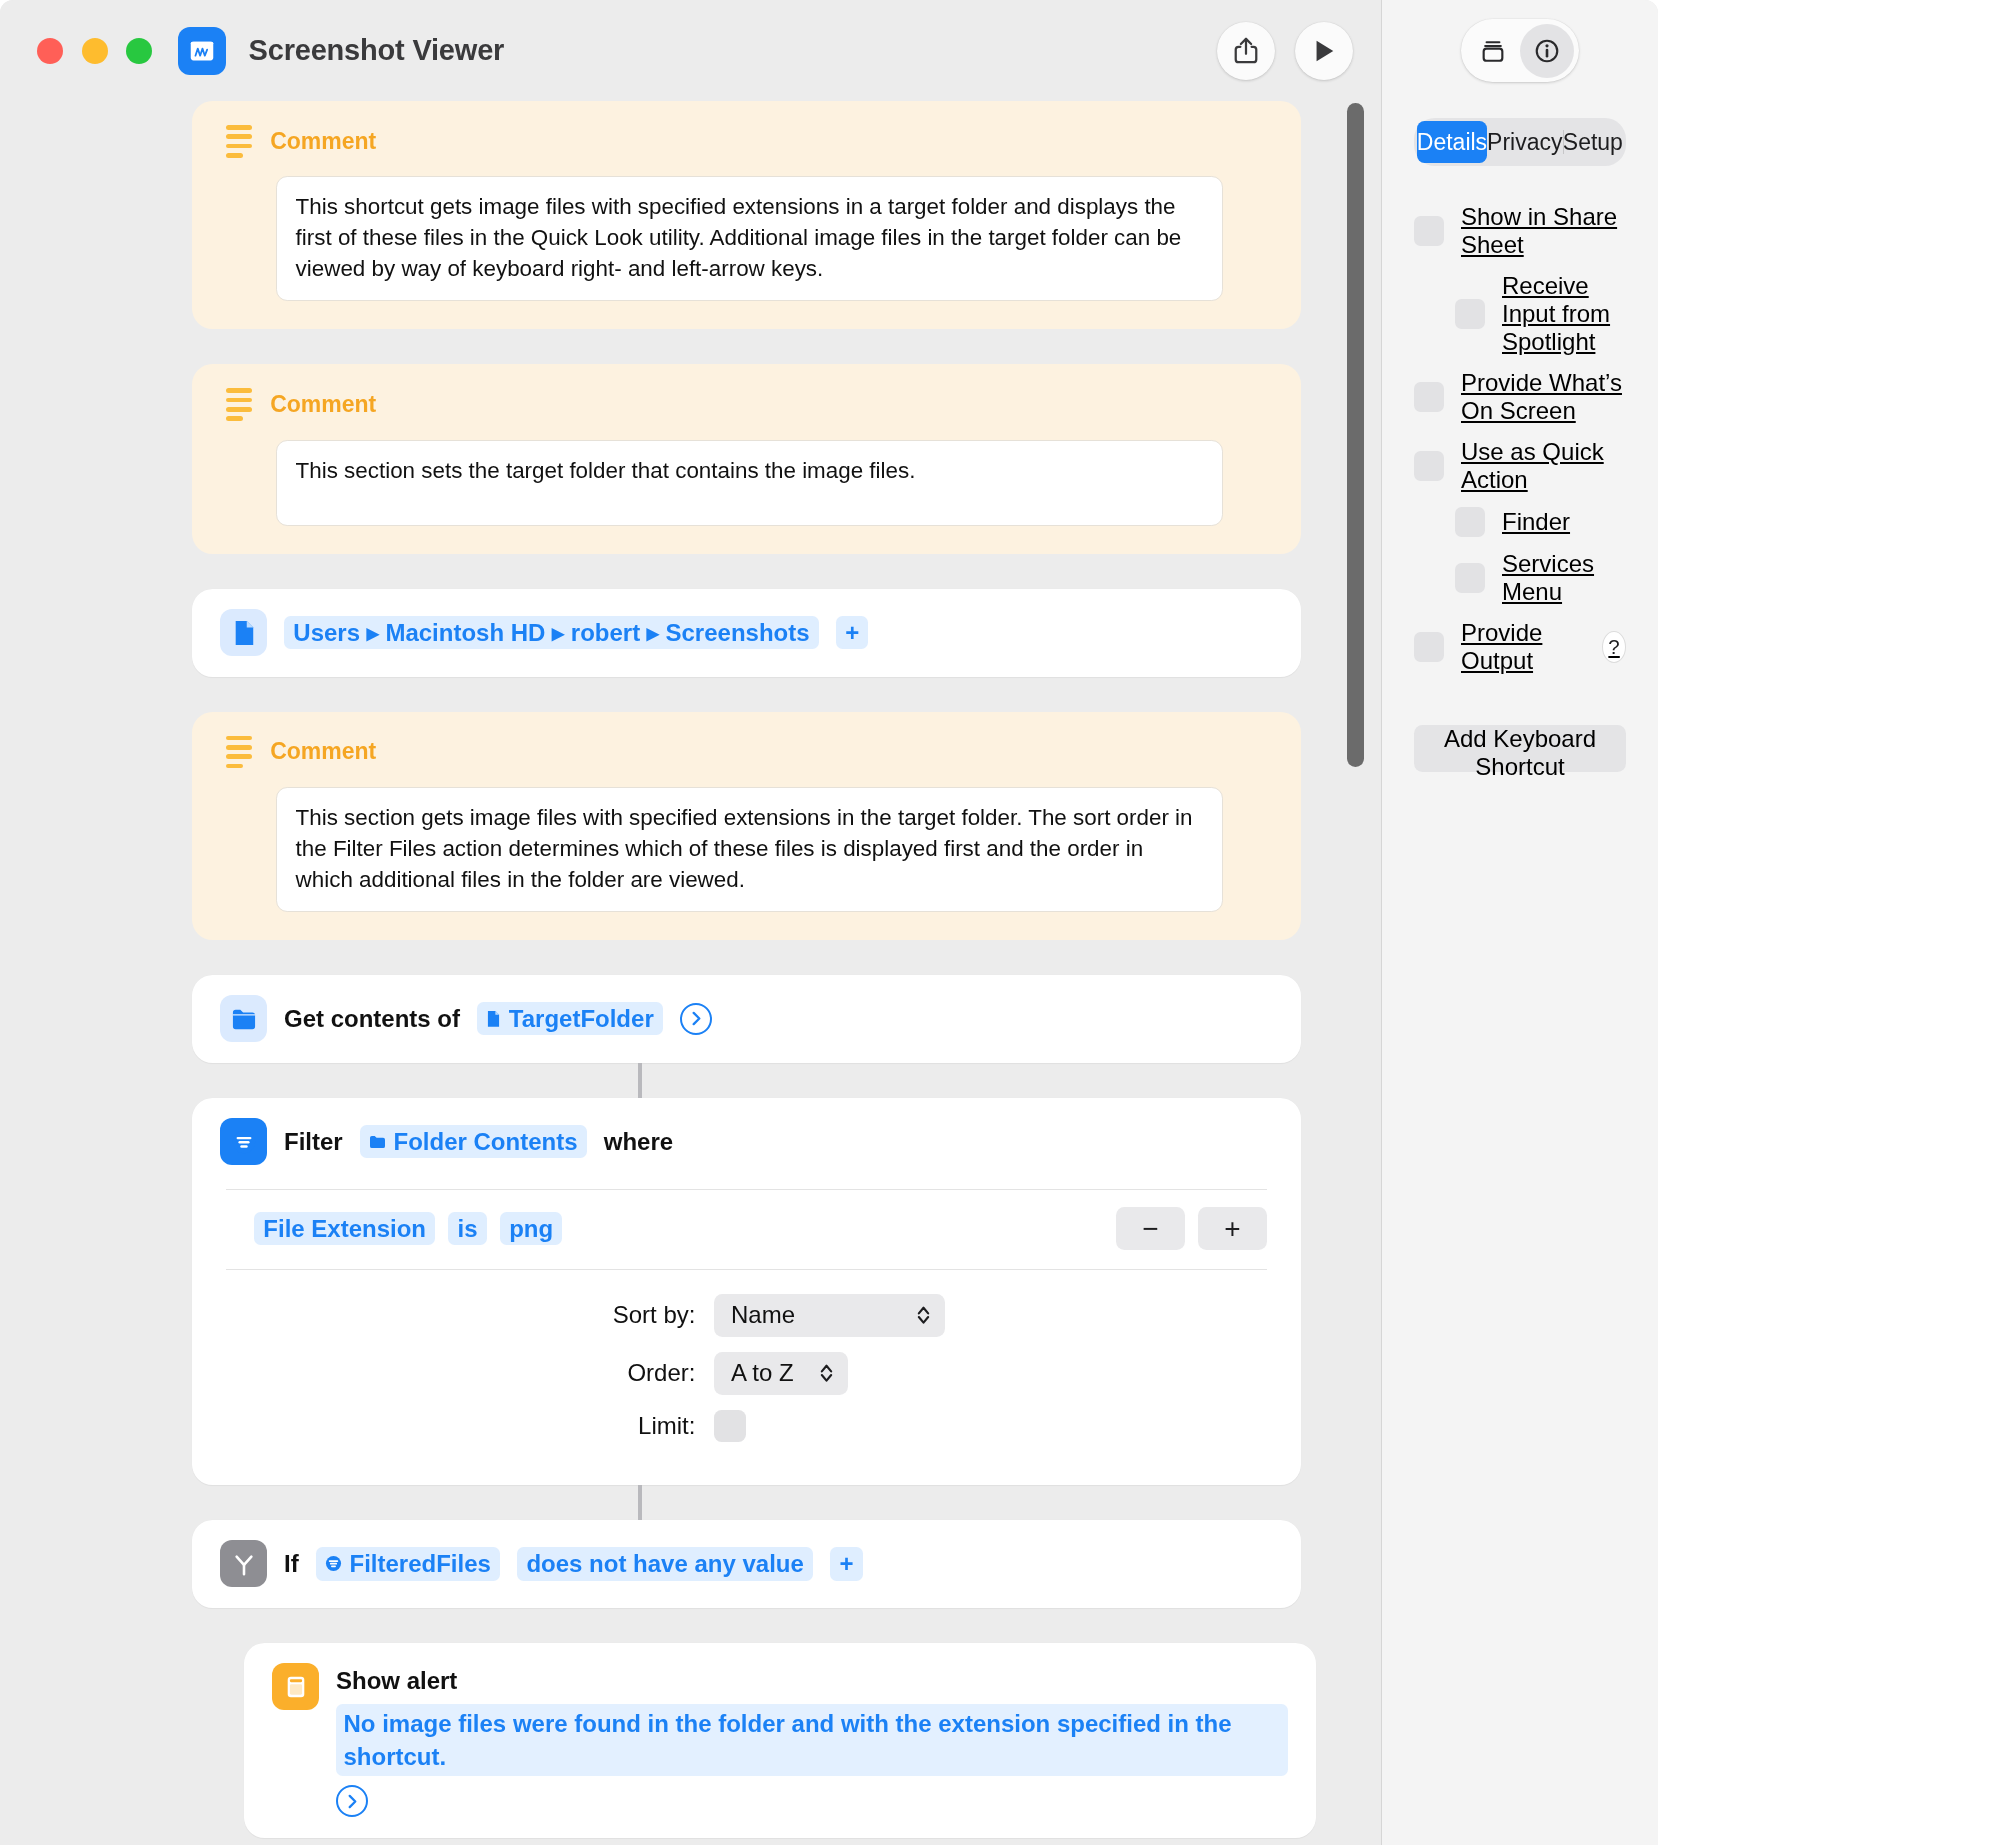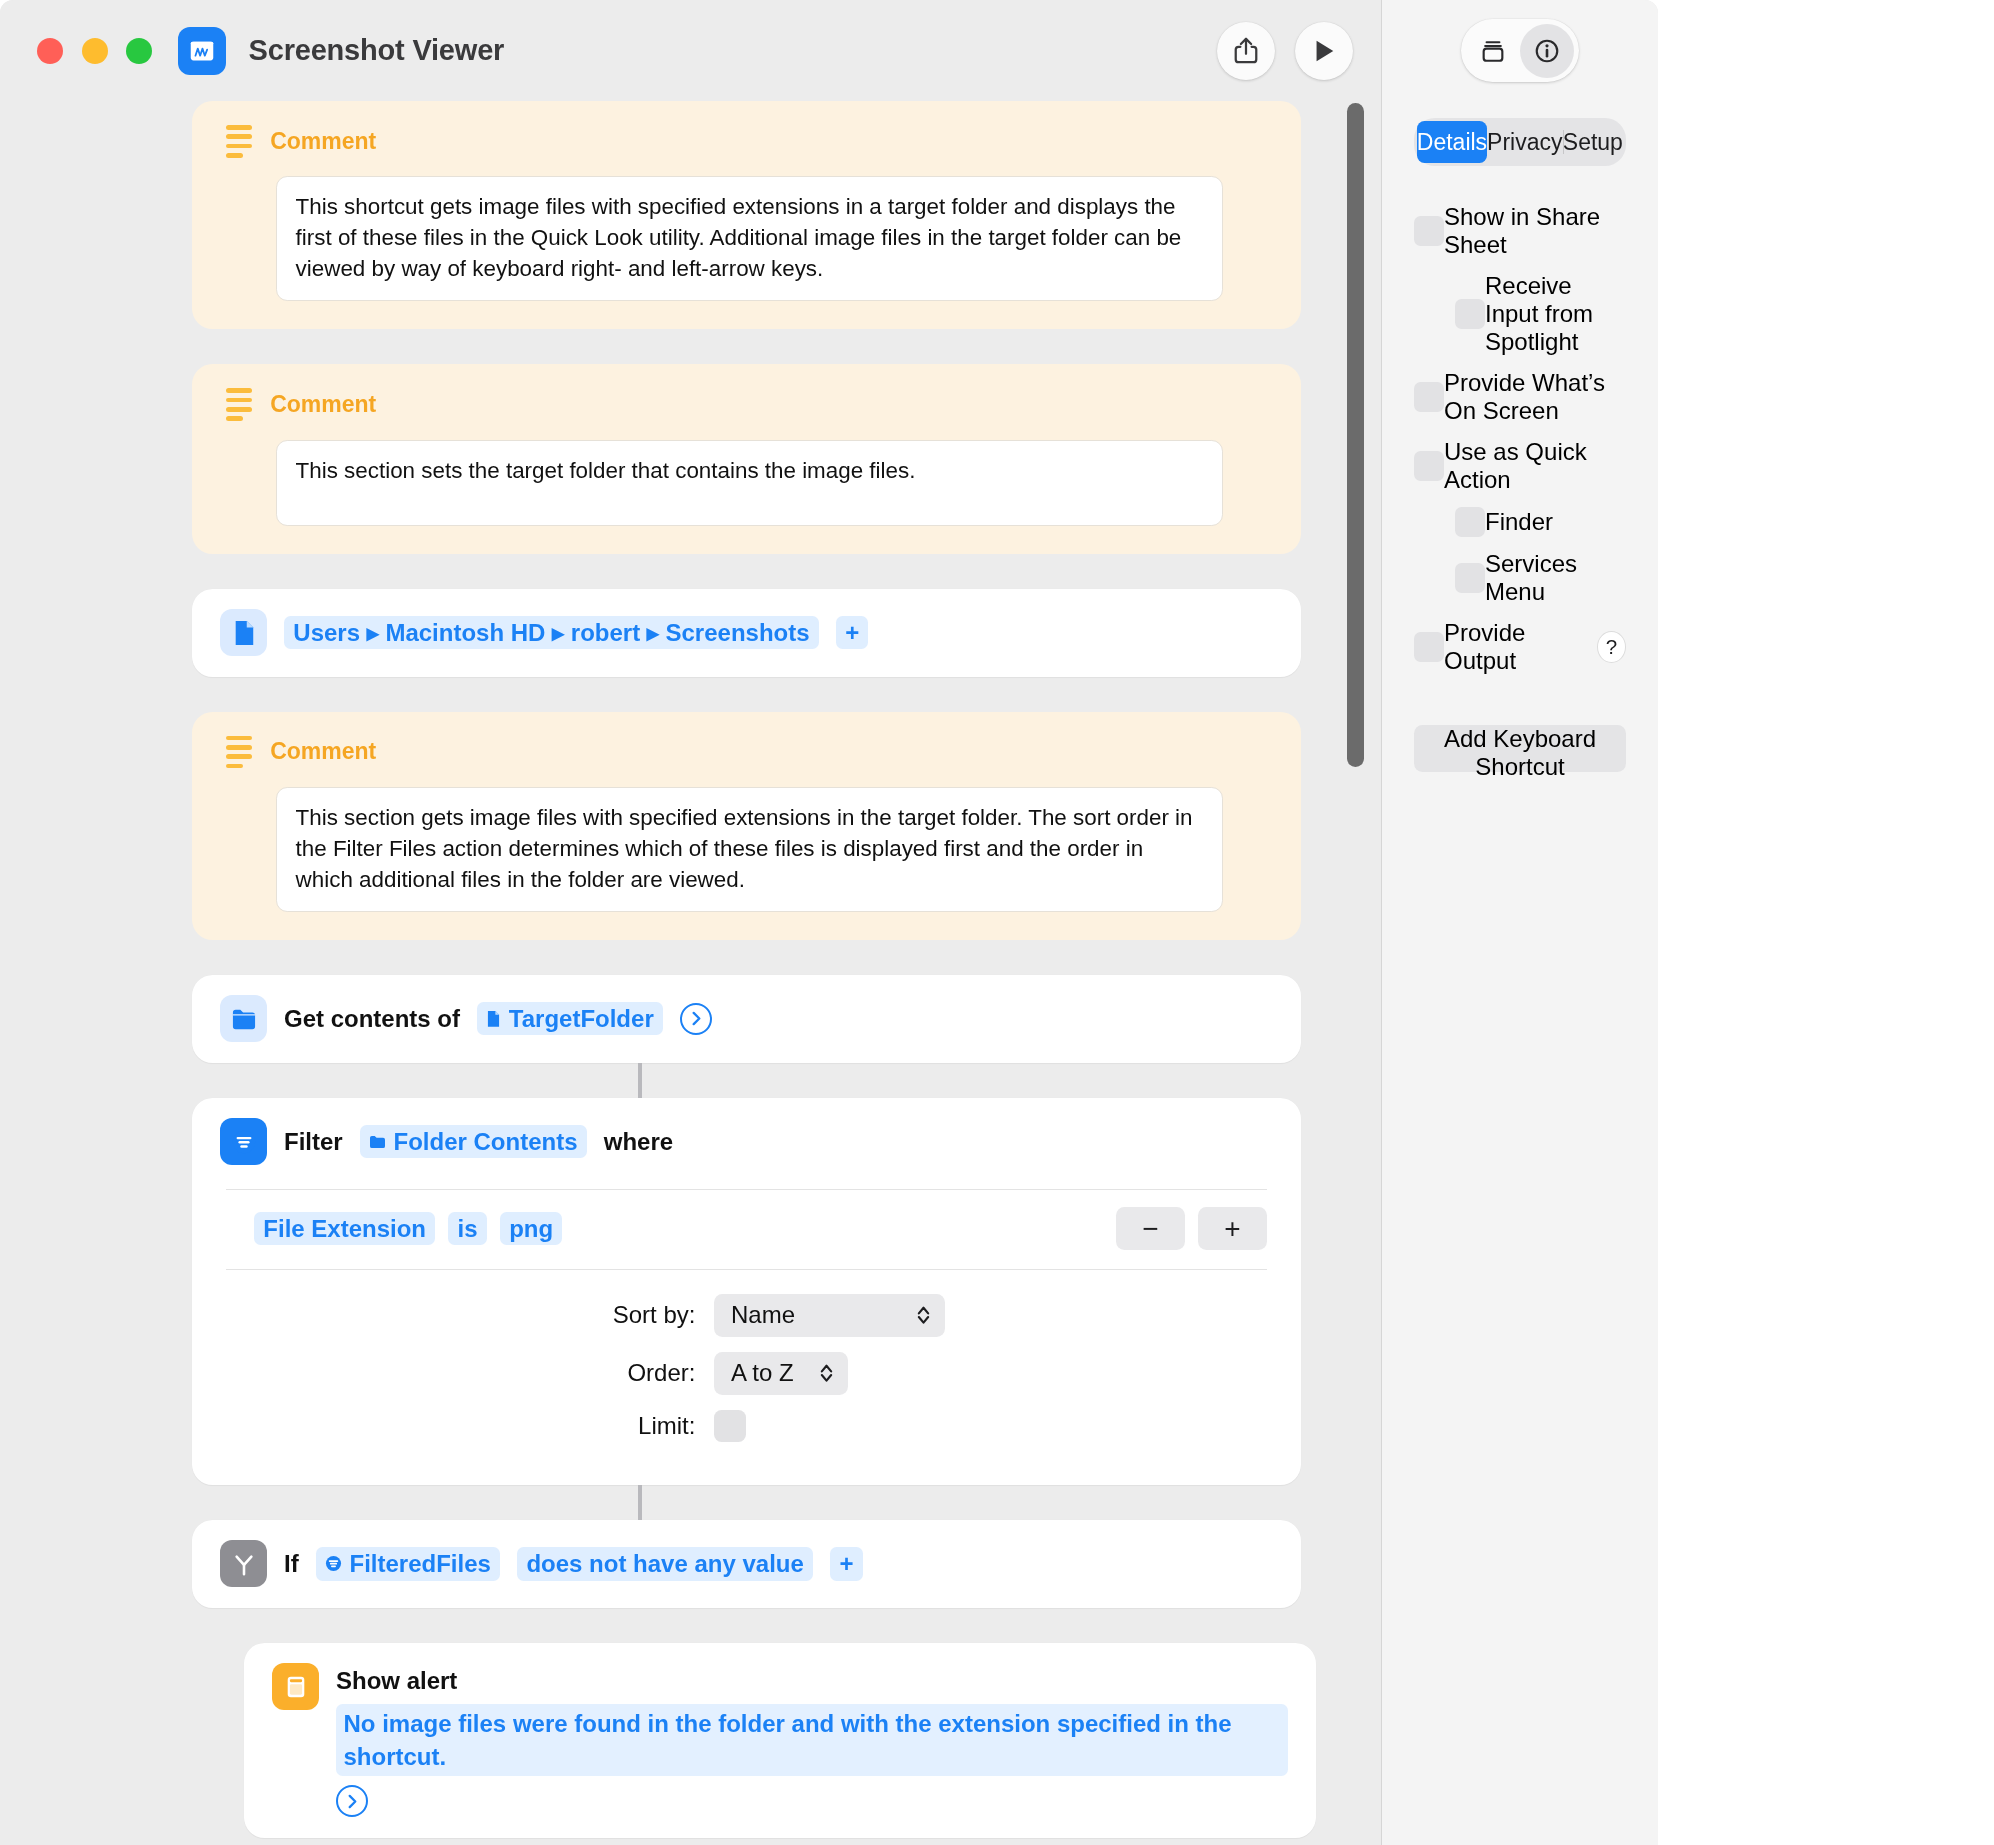--- a/index.html
+++ b/index.html
@@ -355,21 +355,23 @@
   .tab.divided::before {
     content: "";
     position: absolute;
     left: 0; top: 9.3px; bottom: 9.3px;
     width: 0.9px; background: #c6c6c8;
   }
 
   .check-row {
     display: flex;
     align-items: center;
+    gap: 17px;
     margin-bottom: 13px;
+    text-decoration: underline;
   }
   .check-row.indent { padding-left: 41px; }
   .checkbox {
     width: 30px; height: 30px;
     border-radius: 6.5px;
     background: #e2e2e4;
     flex: 0 0 auto;
     display: flex; align-items: center; justify-content: center;
   }
   .checkbox.checked { background: #1b81f5; }

